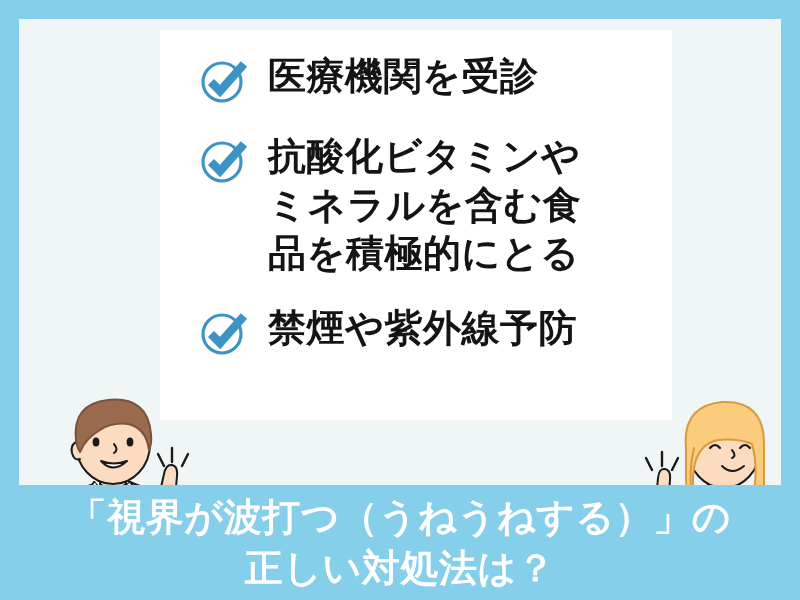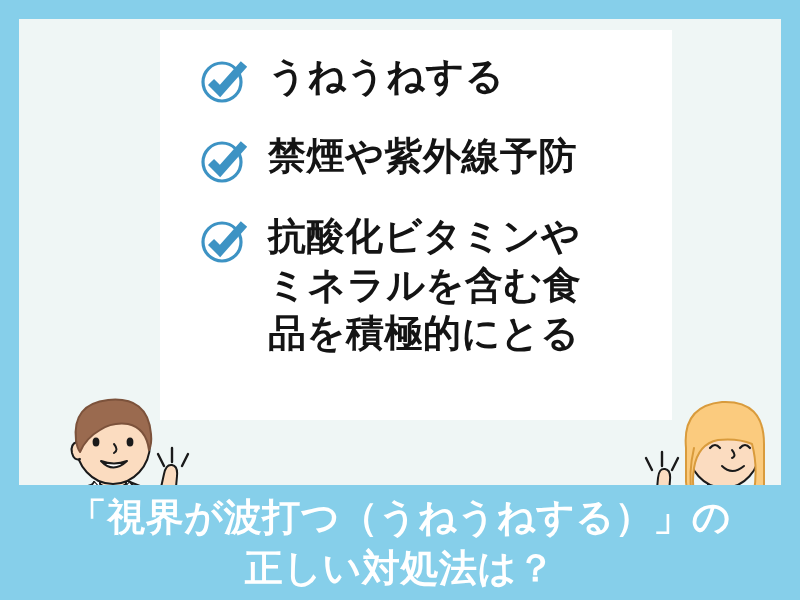--- a/index.html
+++ b/index.html
@@ -113,45 +113,45 @@
     <div class="content-card">
       <div class="checklist">
 
         <div class="check-row">
           <span class="check-icon">
             <svg viewBox="0 0 52 52" xmlns="http://www.w3.org/2000/svg">
               <circle cx="24" cy="28" r="19" fill="none" stroke="#3D93C4" stroke-width="3.2"></circle>
               <path d="M13 28 L22 37 L46 10" fill="none" stroke="#3D93C4" stroke-width="8.5" stroke-linecap="butt" stroke-linejoin="miter"></path>
             </svg>
           </span>
-          <span class="check-text">うねうねする</span>
-        </div>
-
-        <div class="check-row">
-          <span class="check-icon">
-            <svg viewBox="0 0 52 52" xmlns="http://www.w3.org/2000/svg">
-              <circle cx="24" cy="28" r="19" fill="none" stroke="#3D93C4" stroke-width="3.2"></circle>
-              <path d="M13 28 L22 37 L46 10" fill="none" stroke="#3D93C4" stroke-width="8.5" stroke-linecap="butt" stroke-linejoin="miter"></path>
-            </svg>
-          </span>
-          <span class="check-text">禁煙や紫外線予防</span>
+          <span class="check-text">医療機関を受診</span>
         </div>
 
         <div class="check-row">
           <span class="check-icon">
             <svg viewBox="0 0 52 52" xmlns="http://www.w3.org/2000/svg">
               <circle cx="24" cy="28" r="19" fill="none" stroke="#3D93C4" stroke-width="3.2"></circle>
               <path d="M13 28 L22 37 L46 10" fill="none" stroke="#3D93C4" stroke-width="8.5" stroke-linecap="butt" stroke-linejoin="miter"></path>
             </svg>
           </span>
           <span class="check-text">抗酸化ビタミンや
 ミネラルを含む食
 品を積極的にとる</span>
         </div>
 
+        <div class="check-row">
+          <span class="check-icon">
+            <svg viewBox="0 0 52 52" xmlns="http://www.w3.org/2000/svg">
+              <circle cx="24" cy="28" r="19" fill="none" stroke="#3D93C4" stroke-width="3.2"></circle>
+              <path d="M13 28 L22 37 L46 10" fill="none" stroke="#3D93C4" stroke-width="8.5" stroke-linecap="butt" stroke-linejoin="miter"></path>
+            </svg>
+          </span>
+          <span class="check-text">禁煙や紫外線予防</span>
+        </div>
+
       </div>
     </div>
   </div>
 
   <div class="character left">
     <svg viewBox="0 0 210 218" xmlns="http://www.w3.org/2000/svg">
       <g stroke="#1A1A1A" stroke-width="2" stroke-linejoin="round" stroke-linecap="round">
 
         <path d="M32 218 L32 150 Q34 122 62 110 L92 100 L122 100 L152 112
                  Q172 120 176 142 L176 218 Z" fill="#FFFFFF"></path>

